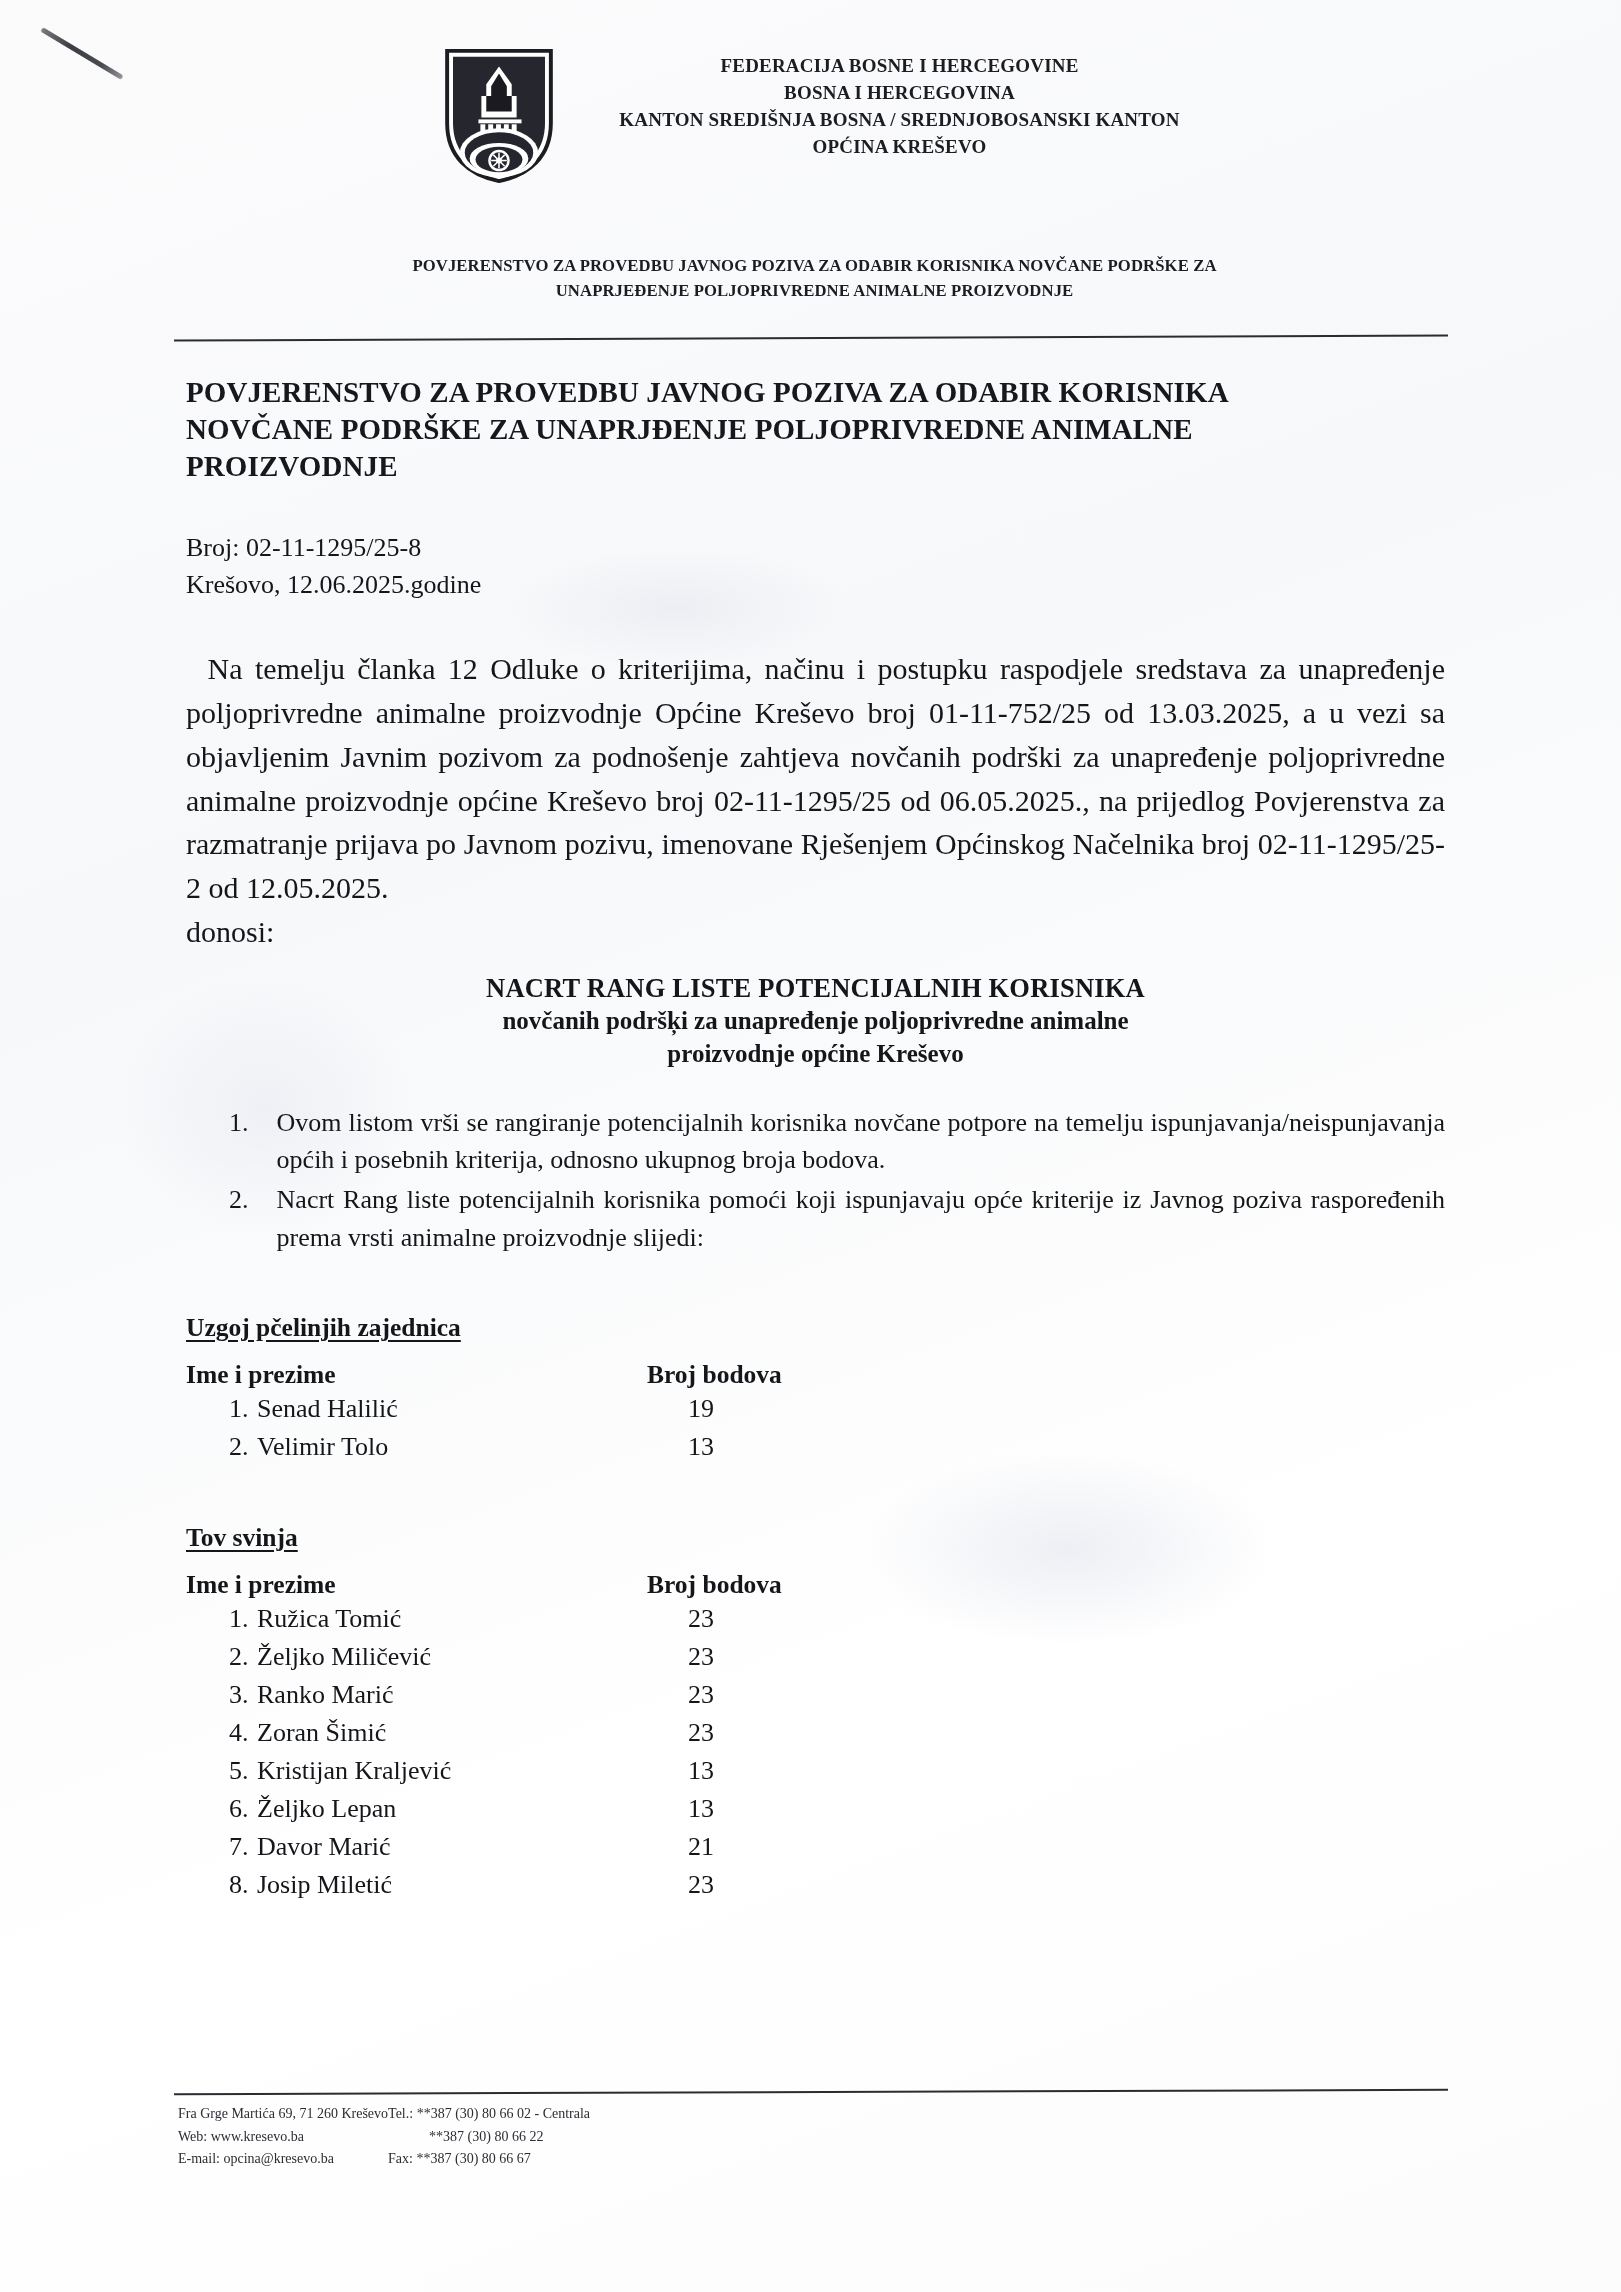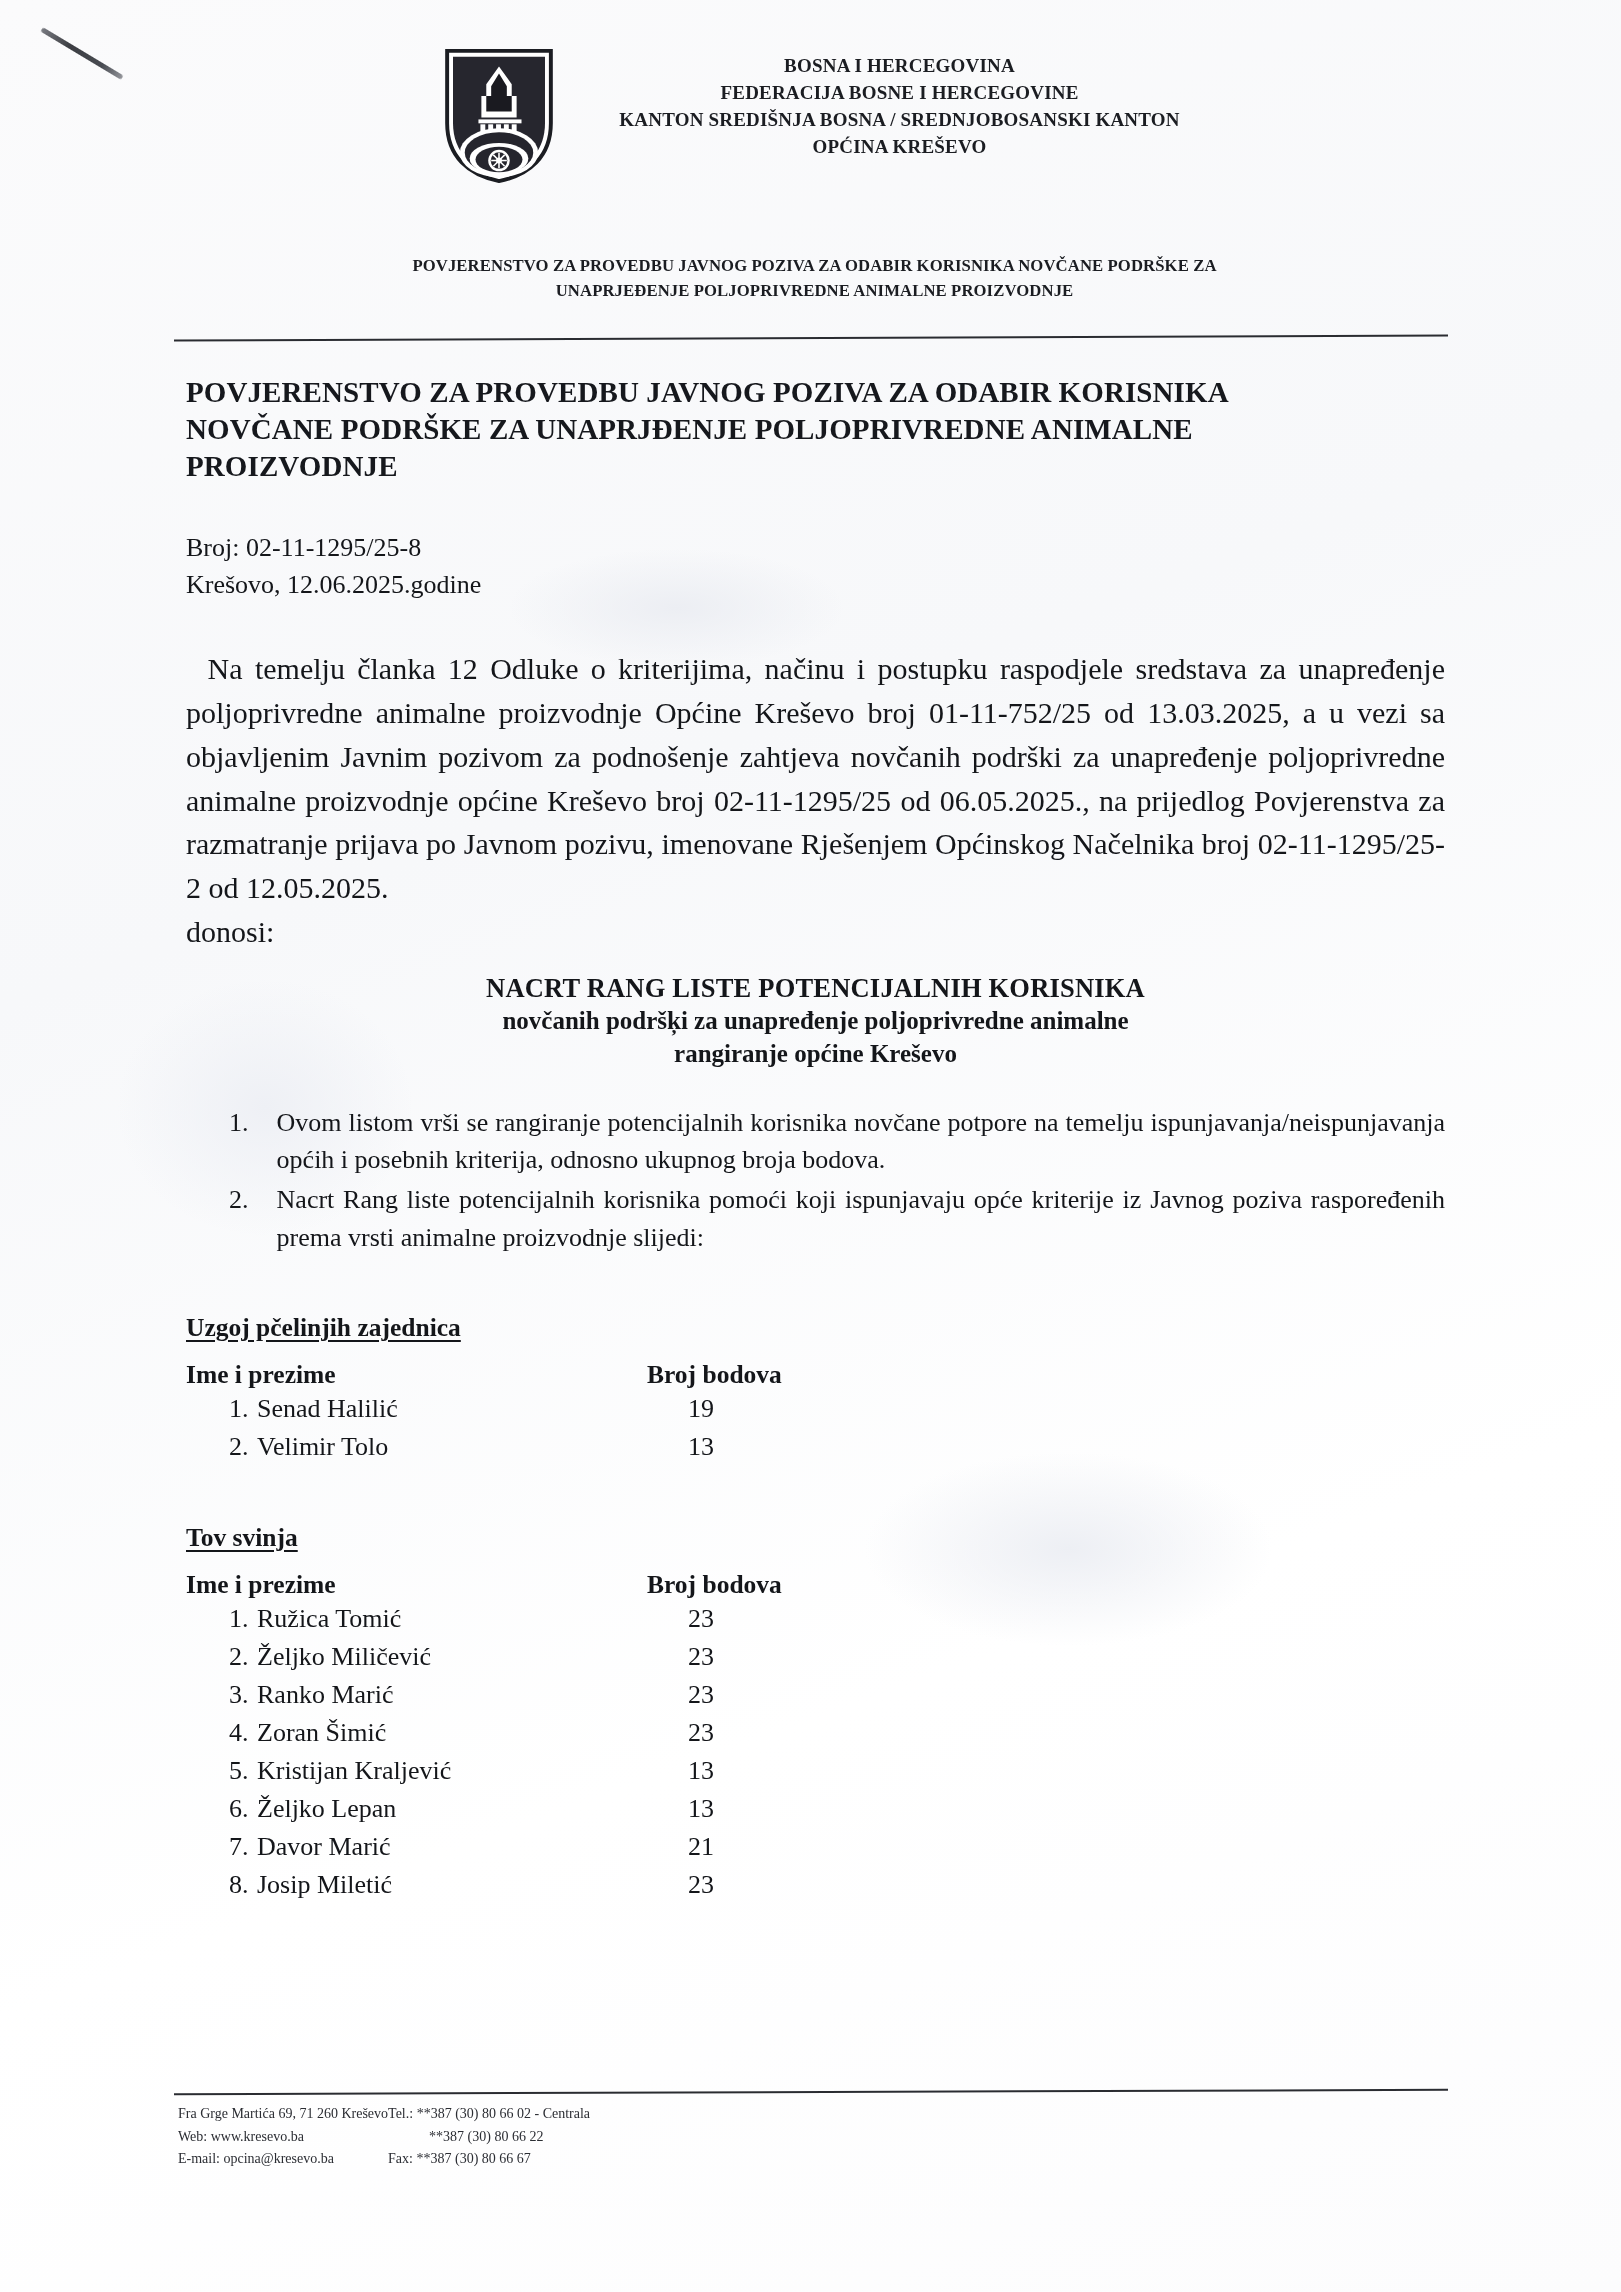--- a/index.html
+++ b/index.html
@@ -257,22 +257,22 @@
         <g stroke="#ffffff" stroke-width="1.6">
           <line x1="59" y1="108" x2="59" y2="124"></line>
           <line x1="51" y1="116" x2="67" y2="116"></line>
           <line x1="53.2" y1="110.2" x2="64.8" y2="121.8"></line>
           <line x1="64.8" y1="110.2" x2="53.2" y2="121.8"></line>
         </g>
         <circle cx="59" cy="116" r="3" fill="#ffffff"></circle>
       </svg>
     </div>
     <div class="org-lines">
+      <div>FEDERACIJA BOSNE I HERCEGOVINE</div>
       <div>BOSNA I HERCEGOVINA</div>
-      <div>FEDERACIJA BOSNE I HERCEGOVINE</div>
       <div>KANTON SREDIŠNJA BOSNA / SREDNJOBOSANSKI KANTON</div>
       <div>OPĆINA KREŠEVO</div>
     </div>
   </div>
 
   <div class="commission-head">
     <div>POVJERENSTVO ZA PROVEDBU JAVNOG POZIVA ZA ODABIR KORISNIKA NOVČANE PODRŠKE ZA</div>
     <div>UNAPRJEĐENJE POLJOPRIVREDNE ANIMALNE PROIZVODNJE</div>
   </div>
 
@@ -292,21 +292,21 @@
     </div>
 
     <div class="intro">
       <span>Na temelju članka 12 Odluke o kriterijima, načinu i postupku raspodjele sredstava za unapređenje poljoprivredne animalne proizvodnje Općine Kreševo broj 01-11-752/25 od 13.03.2025, a u vezi sa objavljenim Javnim pozivom za podnošenje zahtjeva novčanih podrški za unapređenje poljoprivredne animalne proizvodnje općine Kreševo broj 02-11-1295/25 od 06.05.2025., na prijedlog Povjerenstva za razmatranje prijava po Javnom pozivu, imenovane Rješenjem Općinskog Načelnika broj 02-11-1295/25-2 od 12.05.2025.</span>
       <span class="last-line">donosi:</span>
     </div>
 
     <div class="nacrt">
       <div class="l1">NACRT RANG LISTE POTENCIJALNIH KORISNIKA</div>
       <div class="l2">novčanih podršķi za unapređenje   poljoprivredne animalne</div>
-      <div class="l3">rangiranje općine Kreševo</div>
+      <div class="l3">proizvodnje općine Kreševo</div>
     </div>
 
     <ol class="main-list">
       <li>Ovom listom vrši se rangiranje potencijalnih korisnika novčane potpore na temelju ispunjavanja/neispunjavanja općih i posebnih kriterija, odnosno ukupnog broja bodova.</li>
       <li>Nacrt Rang liste potencijalnih korisnika pomoći koji ispunjavaju opće kriterije iz Javnog poziva raspoređenih prema vrsti animalne  proizvodnje slijedi:</li>
     </ol>
 
     <div class="section">
       <div class="section-title">Uzgoj pčelinjih zajednica</div>
       <div class="tbl">

